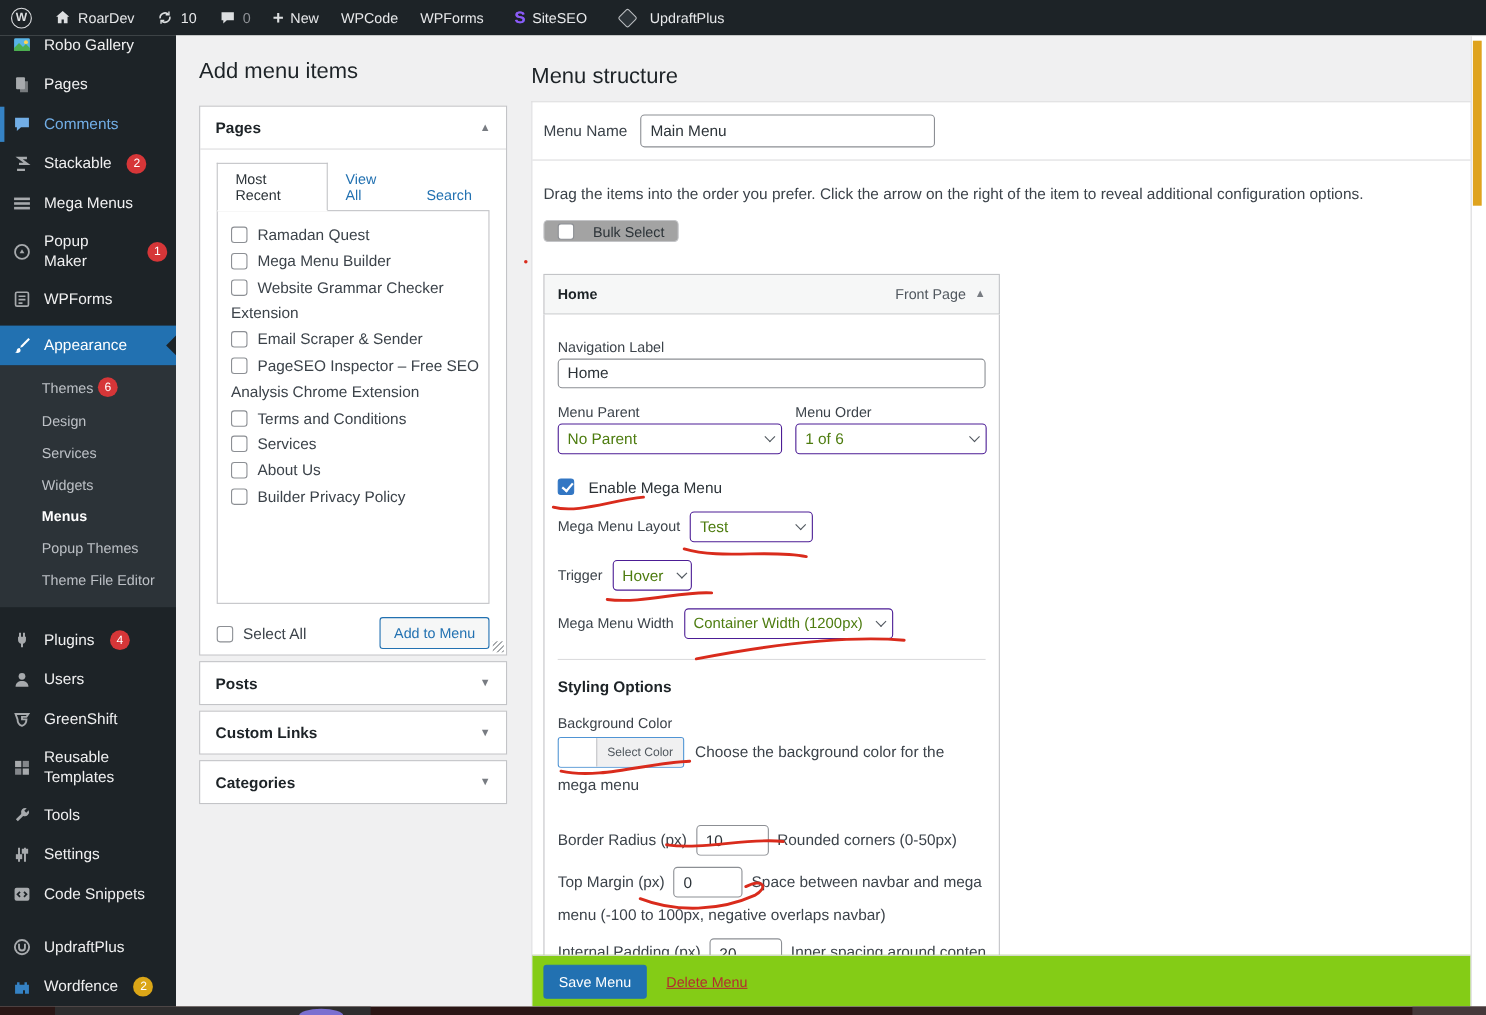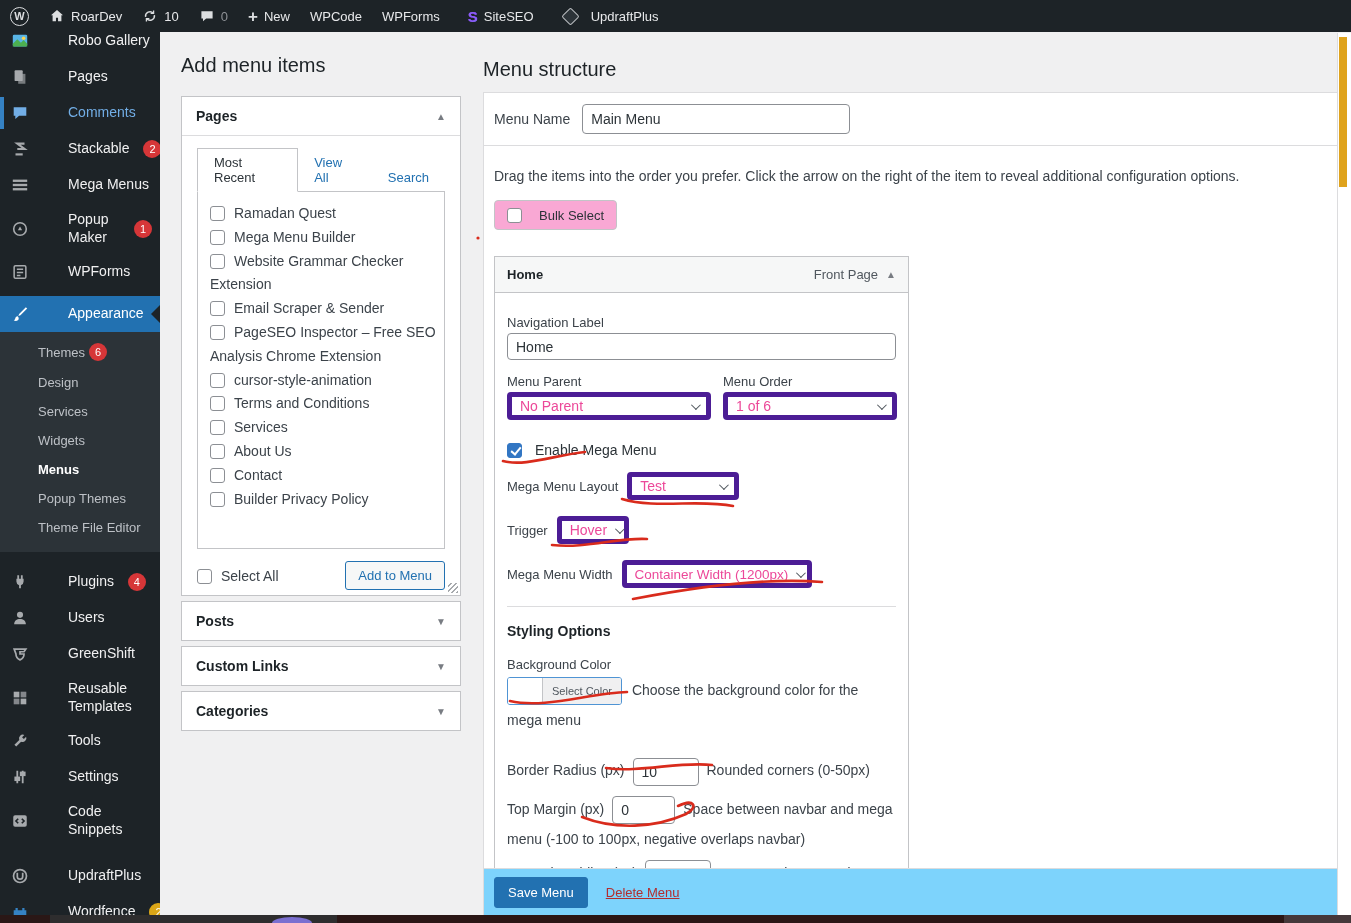--- a/index.html
+++ b/index.html
@@ -14,21 +14,21 @@
   .ab-ico { width:16px; height:16px; display:inline-block; }
   .ab-ico svg { width:16px; height:16px; display:block; }
   .ab-muted { color:#8e9196; }
   .ab-plus { font-size:17px; font-weight:bold; line-height:1; color:#dcdee0; }
   .sseo-s { font-weight:bold; font-size:15px; background:linear-gradient(140deg,#a78bfa,#6d28d9 55%,#22d3ee); -webkit-background-clip:text; background-clip:text; color:#8b5cf6; }
   .diamond { width:13px; height:13px; border:1.6px solid #b9bcbf; transform:rotate(45deg); border-radius:2px; background:#2c3338; }
 
   
   .sidebar { position:absolute; top:32px; left:0; width:160px; bottom:8px; background:#1d2327; color:#f0f0f1; font-size:14px; overflow:hidden; }
   .sb-item { display:flex; align-items:center; gap:10px; padding:8px 8px 8px 10px; min-height:34px; cursor:pointer; position:relative; }
-  .sb-item .lbl { flex:0 1 auto; line-height:1.25;margin-left:28px; }
+  .sb-item .lbl { flex:0 1 auto; line-height:1.25; }
   .sb-ico { width:20px; height:20px; flex:0 0 20px; display:flex; align-items:center; justify-content:center; color:#a7aaad; }
   .sb-ico svg { width:18px; height:18px; display:block; }
   .badge { background:#d63638; color:#fff; border-radius:10px; min-width:18px; height:18px; padding:0 5px; font-size:11px; display:inline-flex; align-items:center; justify-content:center; margin-left:4px; }
   .badge.orange { background:#dba617; }
   .sb-first { margin-top:-9px; }
   .sb-comments { color:#72aee6; }
   .sb-comments::before { content:""; position:absolute; left:0; top:2px; bottom:2px; width:4px; background:#3582c4; }
   .sb-current { background:#2271b1; color:#fff; margin-top:6px; }
   .sb-current .sb-ico { color:#fff; }
   .sb-current .notch { position:absolute; right:0; top:50%; transform:translateY(-50%); width:0; height:0; border-top:9px solid transparent; border-bottom:9px solid transparent; border-right:9px solid #1d2327; }
@@ -65,45 +65,45 @@
   .btn-secondary { background:#f6f7f7; border:1px solid #2271b1; color:#2271b1; border-radius:3px; font-size:13px; padding:6px 12px; cursor:pointer; font-family:inherit; }
   .resize-corner { position:absolute; right:2px; bottom:2px; width:10px; height:10px; background:repeating-linear-gradient(135deg, transparent 0 2px, #a7aaad 2px 3.5px); cursor:nwse-resize; }
   .collapsed-h { height:38px; display:flex; align-items:center; justify-content:space-between; padding:0 14px; font-size:14px; font-weight:bold; cursor:pointer; }
 
   
   .struct-col { position:absolute; left:323px; top:60px; width:855px; bottom:0; background:#fff; border:1px solid #dcdcde; border-bottom:none; }
   .name-row { height:53px; border-bottom:1px solid #dcdcde; display:flex; align-items:center; padding:0 10px; gap:12px; font-size:14px; color:#3c434a; }
   .input { border:1px solid #8c8f94; border-radius:4px; height:30px; padding:0 8px; font-size:14px; font-family:inherit; color:#2c3338; background:#fff; }
   .name-input { width:268px; }
   .drag-hint { padding:22px 10px 0 10px; font-size:14px; color:#3c434a; }
-  .bulk { margin:16px 0 0 10px; display:inline-flex; align-items:center; gap:8px; background:#f9a8d4; border:1px solid #c3c4c7; border-radius:4px; height:30px; padding:0 12px; font-size:13px; color:#2c3338; cursor:pointer; }
+  .bulk { margin:16px 0 0 10px; display:inline-flex; align-items:center; gap:8px; background:#a3a3a3; border:1px solid #c3c4c7; border-radius:4px; height:20px; padding:0 12px; font-size:13px; color:#2c3338; cursor:pointer; }
 
   .mi-box { margin:26px 0 0 10px; width:415px; }
   .mi-head { background:#f6f7f7; border:1px solid #c3c4c7; height:37px; display:flex; align-items:center; padding:0 12px; gap:8px; cursor:move; }
   .mi-title { font-weight:bold; font-size:13px; flex:1; }
   .mi-type { color:#50575e; font-size:13px; }
   .mi-body { border:1px solid #c3c4c7; border-top:none; background:#fff; padding:12px 12px 0 12px; font-size:13px; color:#3c434a; }
   .fld-label { display:block; margin:10px 0 3px 0; }
   .full-input { width:100%; height:27px; }
   .cols2 { display:flex; gap:12px; margin-top:4px; }
-  .select { display:inline-flex; align-items:center; justify-content:space-between; border:5px solid #4c1d95; border-radius:4px; height:28px; padding:0 8px; font-size:14px; color:#ec4899; cursor:pointer; background:#fff; gap:8px; white-space:nowrap; }
+  .select { display:inline-flex; align-items:center; justify-content:space-between; border:1px solid #4c1d95; border-radius:4px; height:28px; padding:0 8px; font-size:14px; color:#4d7c0f; cursor:pointer; background:#fff; gap:8px; white-space:nowrap; }
   .chev { width:7px; height:7px; border:solid #50575e; border-width:0 1.8px 1.8px 0; transform:rotate(45deg) translateY(-2px); flex:0 0 7px; }
   .inline-row { display:flex; align-items:center; gap:9px; margin-top:14px; }
   .check-row { display:flex; align-items:center; gap:4px; margin-top:22px; font-size:14px; color:#2c3338; }
   .divider { border:none; border-top:1px solid #dcdcde; margin:18px 0 0 0; }
   .sec-title { font-size:14px; font-weight:bold; margin-top:16px; color:#1d2327; }
   .colorctl { display:inline-flex; border:1px solid #4f94d4; border-radius:3px; overflow:hidden; vertical-align:middle; margin-right:10px; cursor:pointer; }
   .swatch { width:34px; height:26px; background:#fff; }
   .sc-btn { height:26px; padding:0 9px; background:#f0f0f1; border-left:1px solid #c3c4c7; font-size:11px; color:#50575e; display:flex; align-items:center; }
   .wrap-row { margin-top:12px; font-size:14px; color:#3c434a; line-height:30px; }
   .wrap-row .input { vertical-align:middle; }
   .num-input { width:66px; height:28px; margin:0 8px; }
   .nowrap { white-space:nowrap; overflow:hidden; }
 
-  .struct-footer { position:absolute; left:0; right:0; bottom:0; height:47px; background:#7dd3fc; border-top:1px solid #dcdcde; display:flex; align-items:center; padding:0 10px; gap:18px; }
+  .struct-footer { position:absolute; left:0; right:0; bottom:0; height:47px; background:#84cc16; border-top:1px solid #dcdcde; display:flex; align-items:center; padding:0 10px; gap:18px; }
   .btn-primary { background:#2271b1; border:1px solid #2271b1; color:#fff; border-radius:3px; font-size:13px; padding:7px 13px; cursor:pointer; font-family:inherit; }
   .del-link { color:#b32d2e; text-decoration:underline; font-size:13px; cursor:pointer; }
 
   
   .anno { position:absolute; inset:0; width:1351px; height:923px; pointer-events:none; z-index:70; }
 
   
   .taskbar { position:absolute; left:0; bottom:0; width:100%; height:8px; background:#2b1615; overflow:hidden; }
   .tb-gray { position:absolute; left:50px; width:287px; top:0; height:8px; background:#2e2d2e; }
   .tb-dark { position:absolute; left:0; width:50px; top:0; height:8px; background:#2a1716; }
@@ -369,25 +369,23 @@
             <div class="tab active">Most Recent</div>
             <div class="tab link">View All</div>
             <div class="tab link">Search</div>
           </div>
           <div class="tabpanel">
             <div class="pg-item"><span class="cb"></span><span>Ramadan Quest</span></div>
             <div class="pg-item"><span class="cb"></span><span>Mega Menu Builder</span></div>
             <div class="pg-item"><span class="cb"></span><span>Website Grammar Checker Extension</span></div>
             <div class="pg-item"><span class="cb"></span><span>Email Scraper &amp; Sender</span></div>
             <div class="pg-item"><span class="cb"></span><span>PageSEO Inspector – Free SEO Analysis Chrome Extension</span></div>
-            <div class="pg-item"><span class="cb"></span><span>cursor-style-animation</span></div>
             <div class="pg-item"><span class="cb"></span><span>Terms and Conditions</span></div>
             <div class="pg-item"><span class="cb"></span><span>Services</span></div>
             <div class="pg-item"><span class="cb"></span><span>About Us</span></div>
-            <div class="pg-item"><span class="cb"></span><span>Contact</span></div>
             <div class="pg-item"><span class="cb"></span><span>Builder Privacy Policy</span></div>
           </div>
           <div class="selectall-row">
             <span><span class="cb"></span><span>Select All</span></span>
             <button class="btn-secondary">Add to Menu</button>
           </div>
         </div>
         <span class="resize-corner"></span>
       </div>
 

